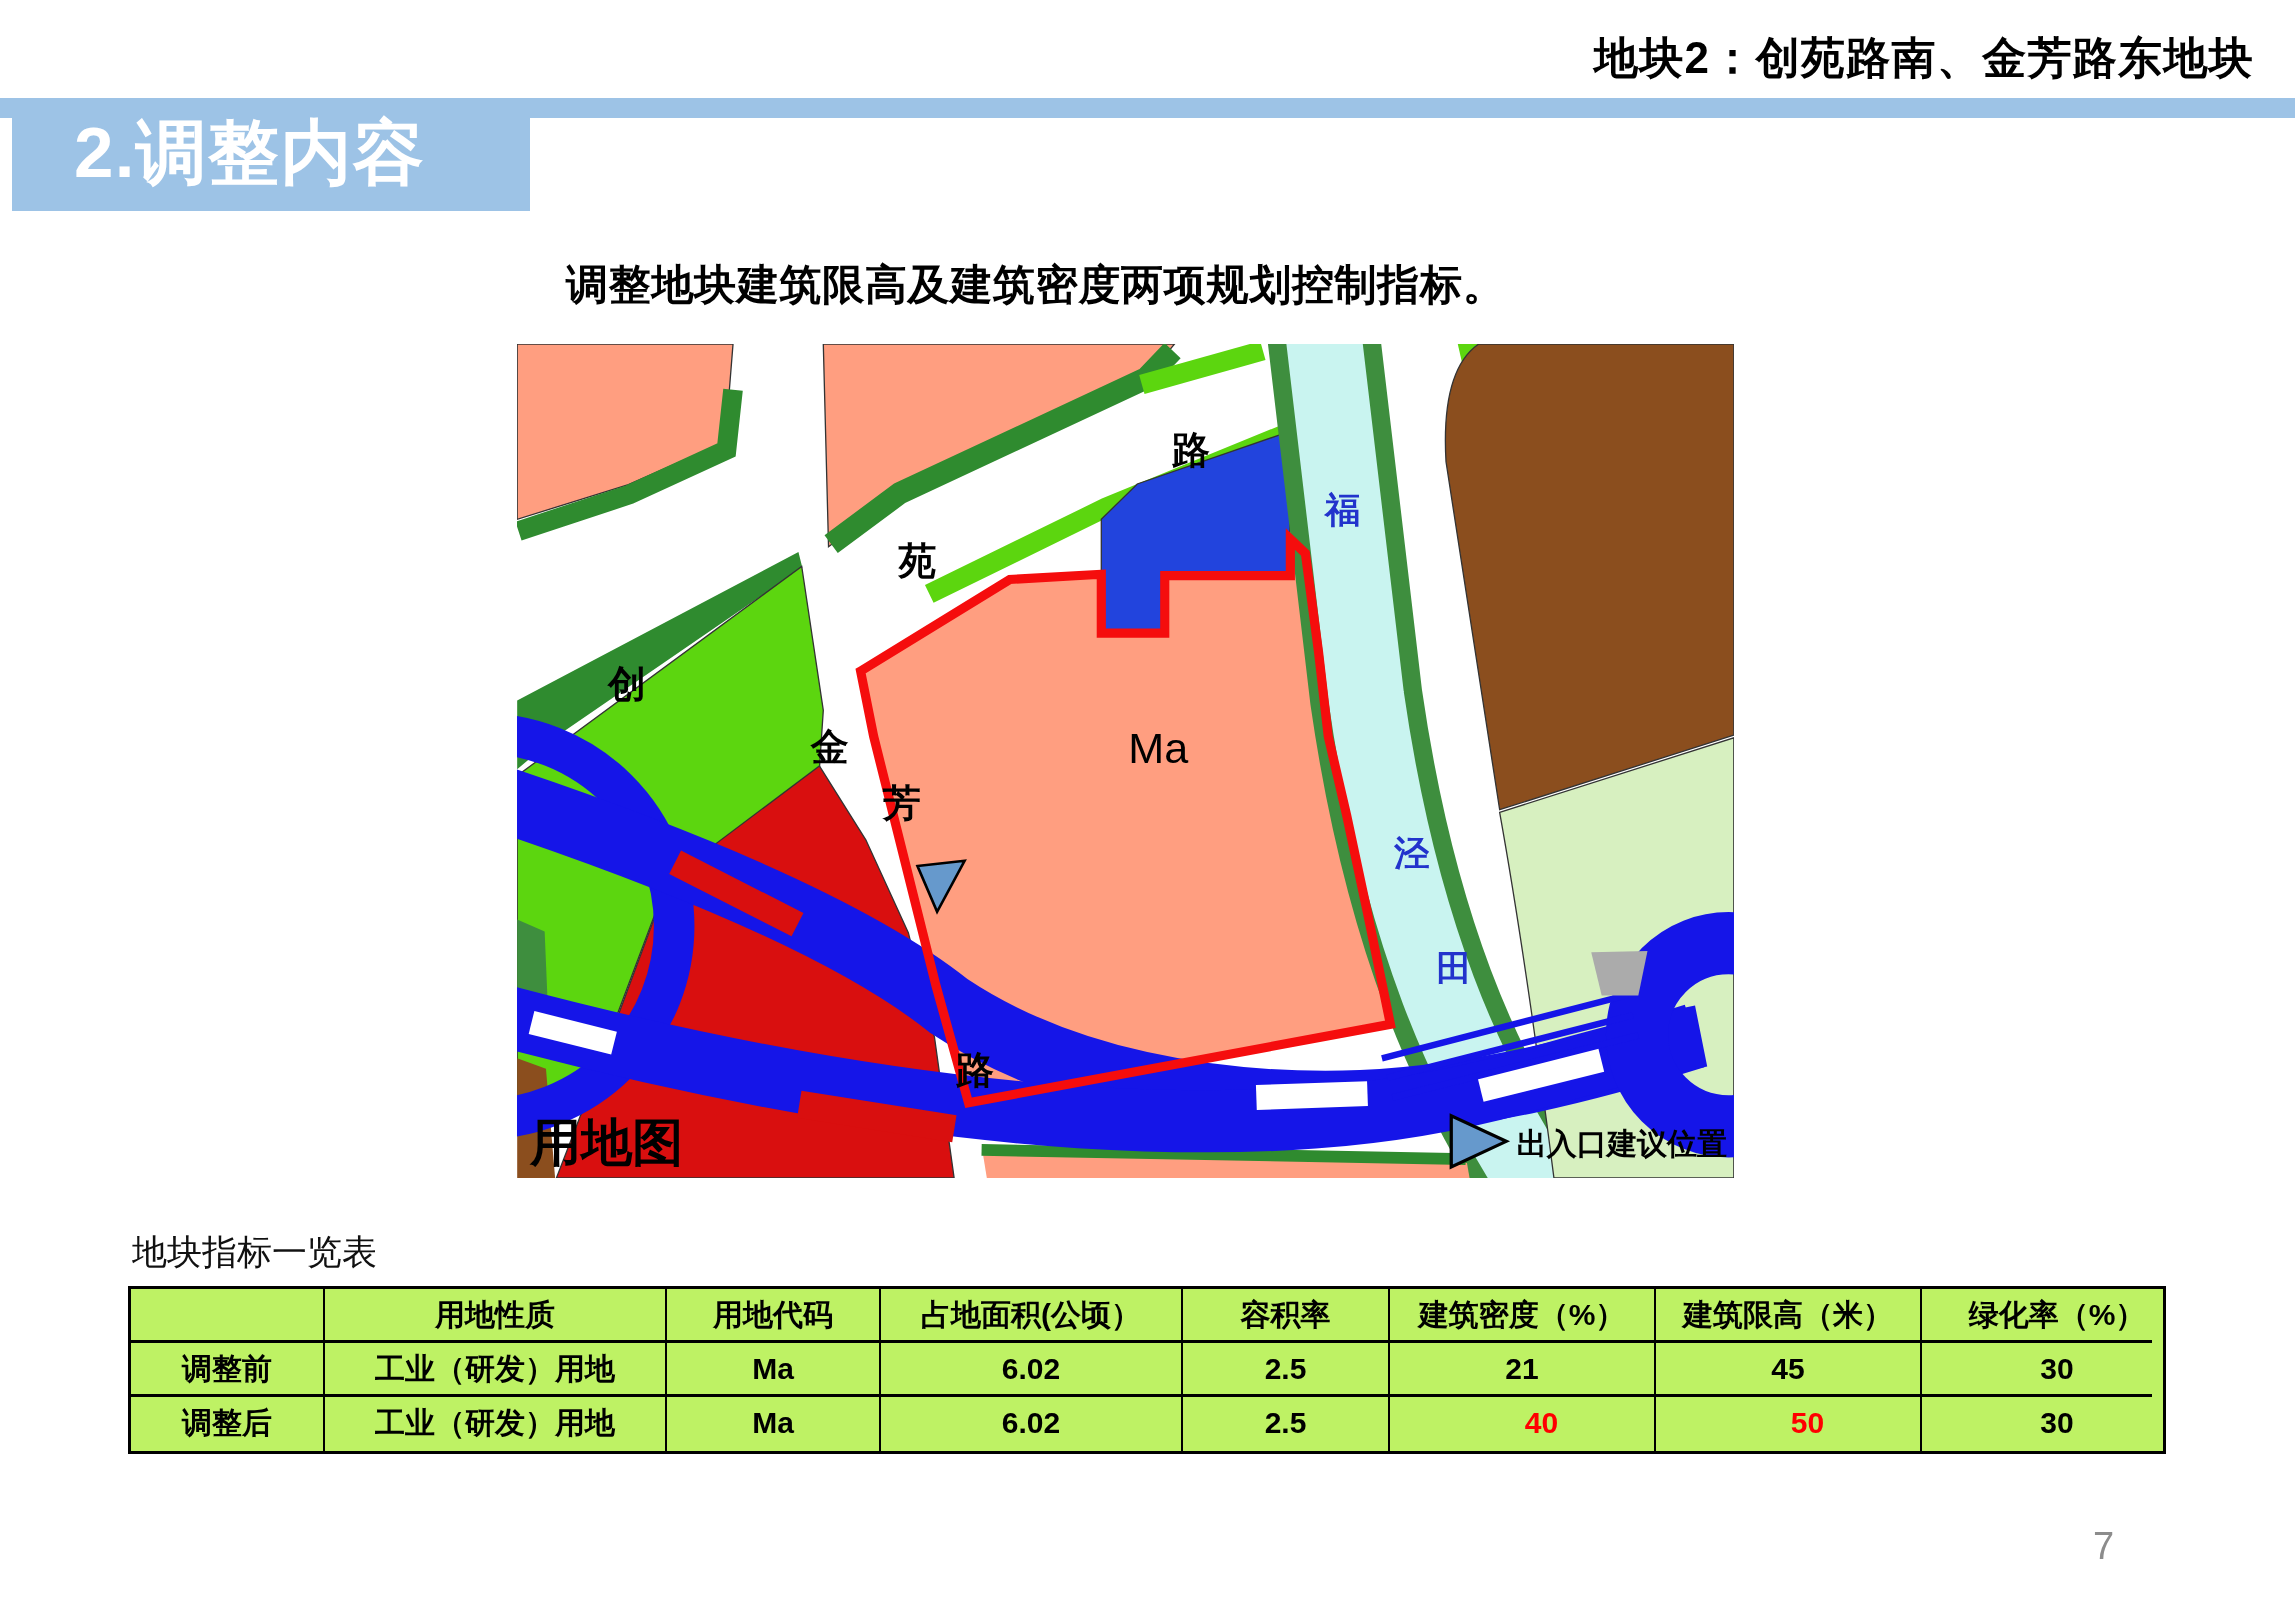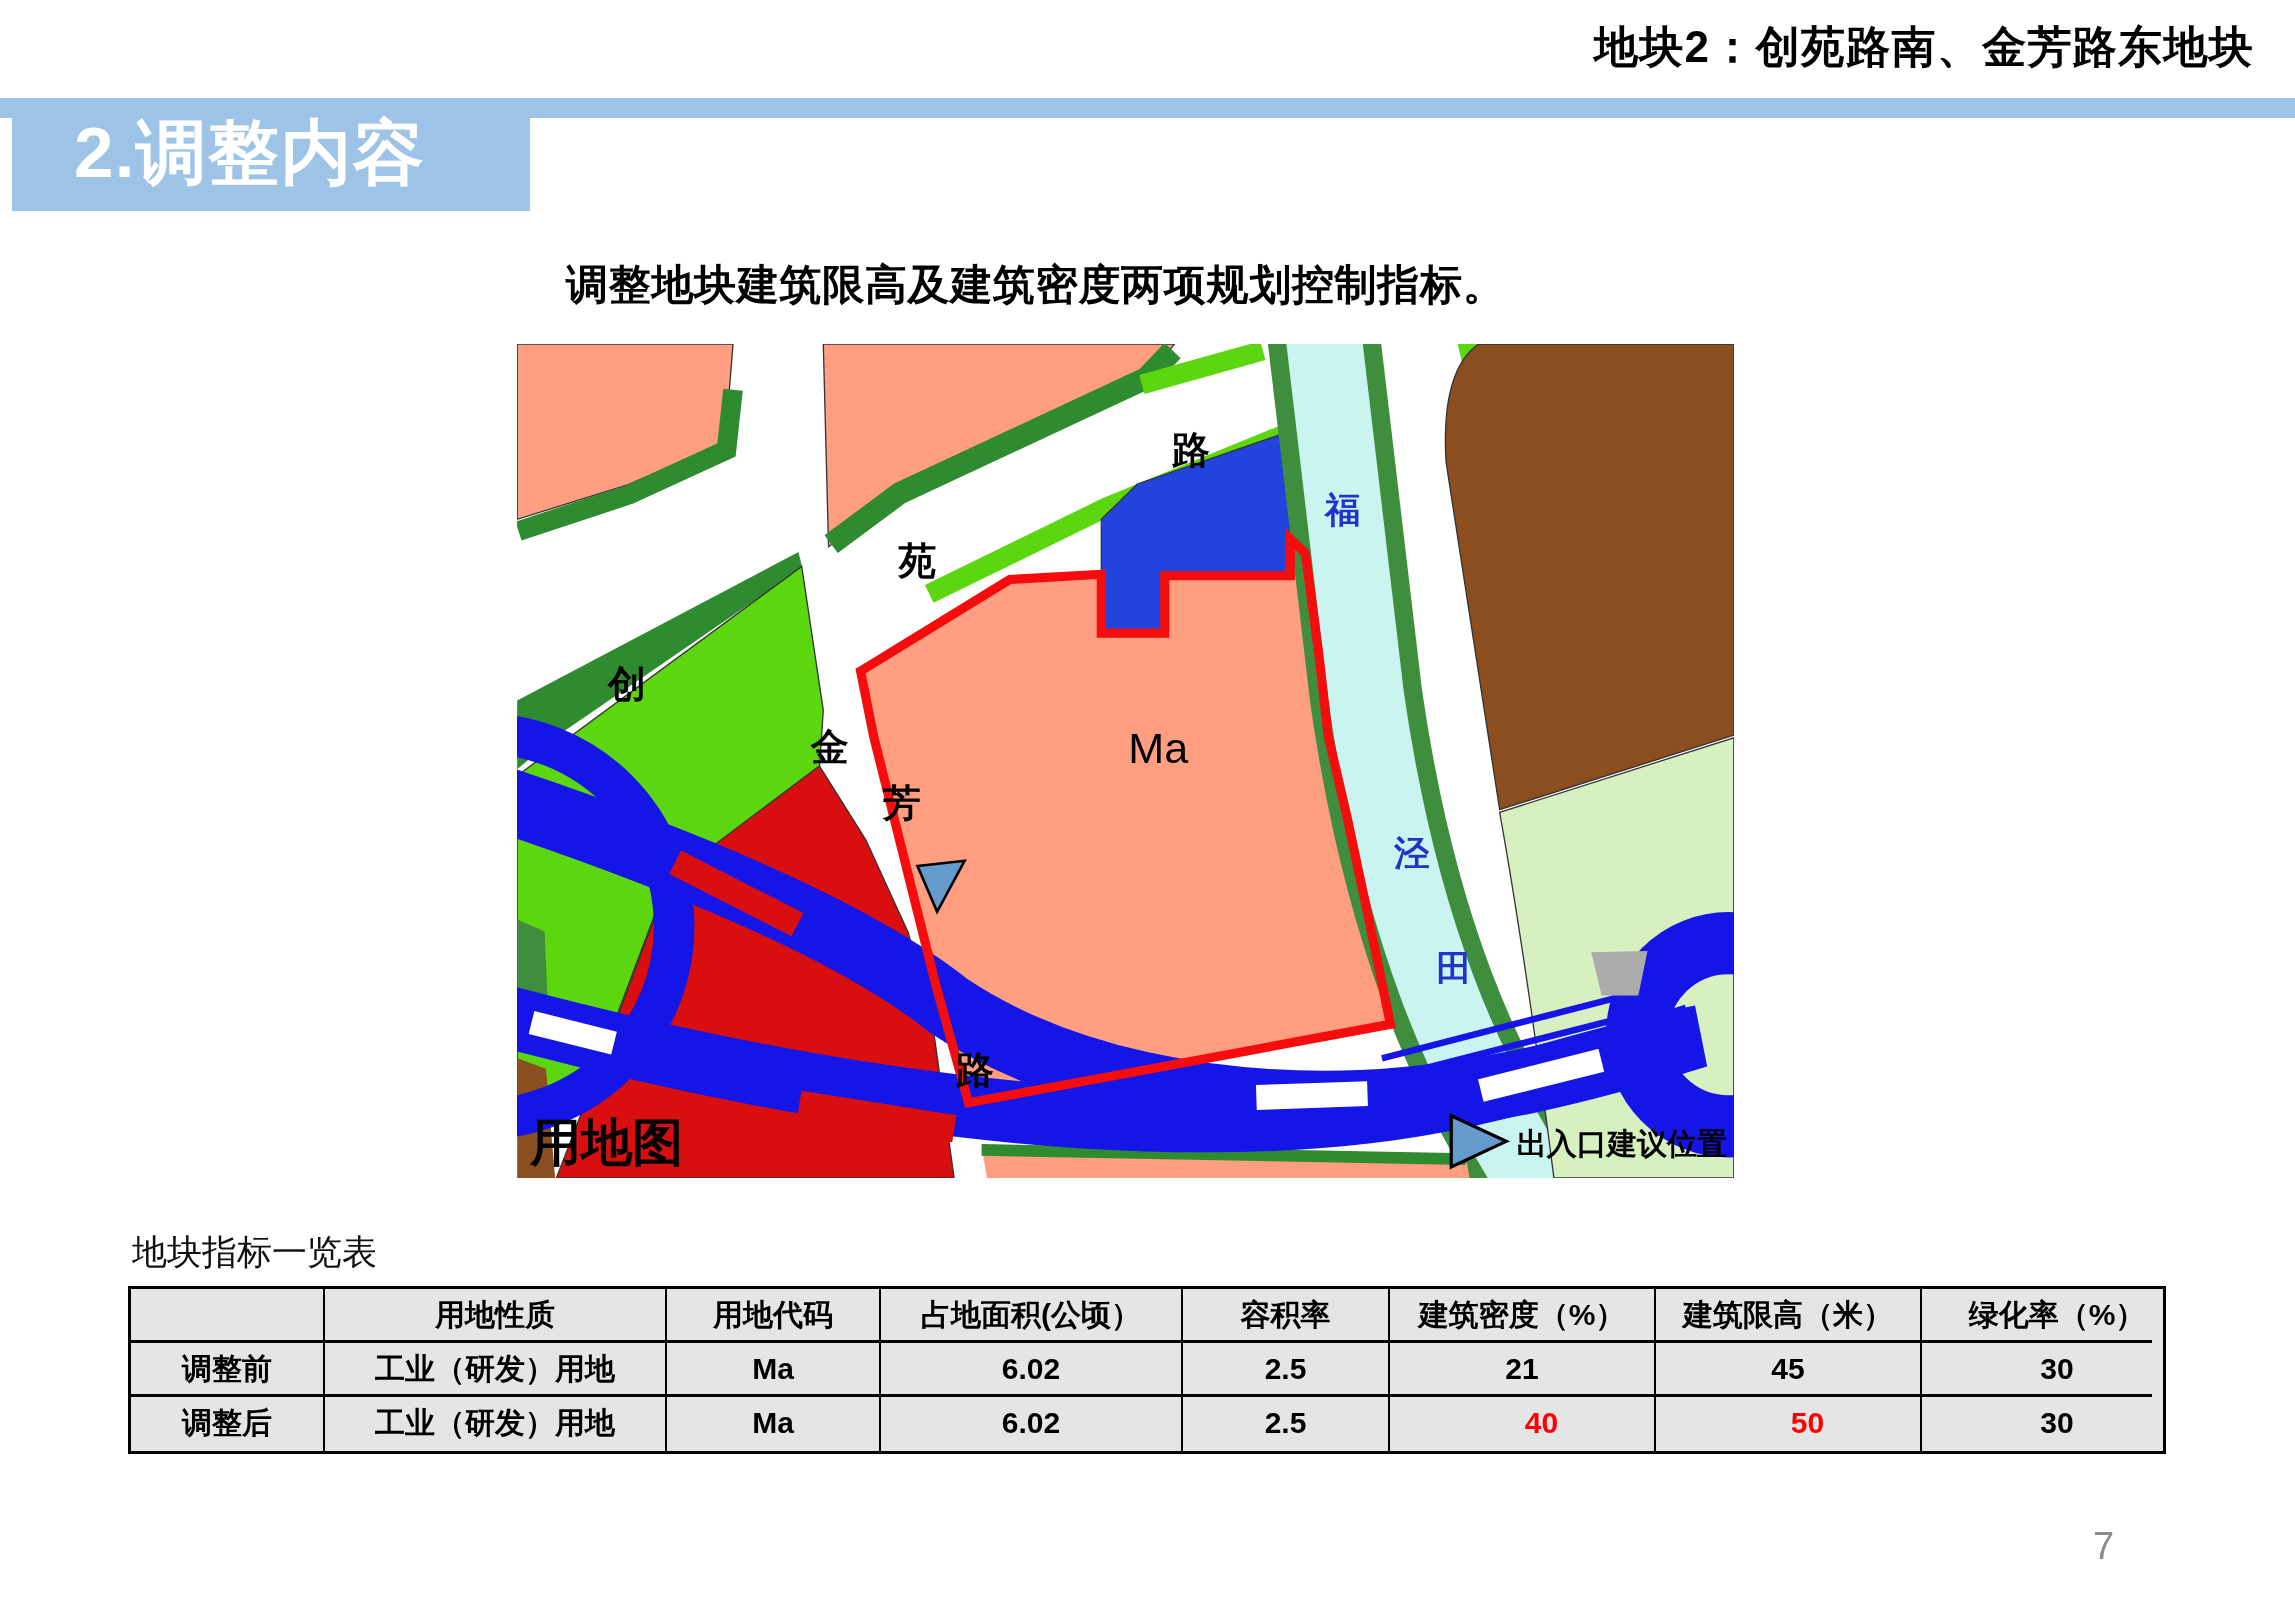--- a/index.html
+++ b/index.html
@@ -4,41 +4,41 @@
 <style>
   html,body{margin:0;padding:0;}
   body{
     width:2295px;height:1623px;position:relative;background:#ffffff;
     font-family:"Liberation Sans","DejaVu Sans",sans-serif;color:#000;
     overflow:hidden;
   }
   .abs{position:absolute;}
   
   #slide-title{
-    top:18px;right:41px;font-size:44px;font-weight:bold;letter-spacing:1.3px;
+    top:29px;right:41px;font-size:44px;font-weight:bold;letter-spacing:1.3px;
   }
   
   #top-band{top:98px;left:0;width:2295px;height:19.6px;background:#9DC3E6;}
   
   #section-block{top:98px;left:12px;width:518px;height:113px;background:#9DC3E6;}
   #section-block .txt{
     position:absolute;left:62px;top:0;height:113px;line-height:110px;
     font-size:71px;font-weight:bold;color:#ffffff;letter-spacing:1.3px;
   }
   
   #subtitle{left:530px;top:257px;font-size:42px;font-weight:bold;letter-spacing:0.7px;margin-left:36px;}
   
   #map-wrap{left:517px;top:344px;width:1217px;height:834px;background:#fff;}
   
   #table-caption{left:132px;top:1229px;font-size:35px;font-weight:400;color:#111;}
   
   #indicator-table{
     left:128px;top:1286px;width:2038px;border:3.3px solid #000;box-sizing:border-box;
     display:grid;grid-template-columns:194px 342px 214px 302px 207px 266px 266px 230px;
-    background:#e5e5e5;
+    background:#bef264;
   }
   .cell{
     box-sizing:border-box;height:54px;line-height:52px;text-align:center;
     font-size:30px;font-weight:bold;border-right:2px solid #000;border-bottom:3.3px solid #000;
     overflow:hidden;white-space:nowrap;
   }
   .cell.lastcol{border-right:none;padding-left:40px;}
   .cell.lastrow{border-bottom:none;}
   .cell.red{color:#FF0000;margin-left:39px;}
   

